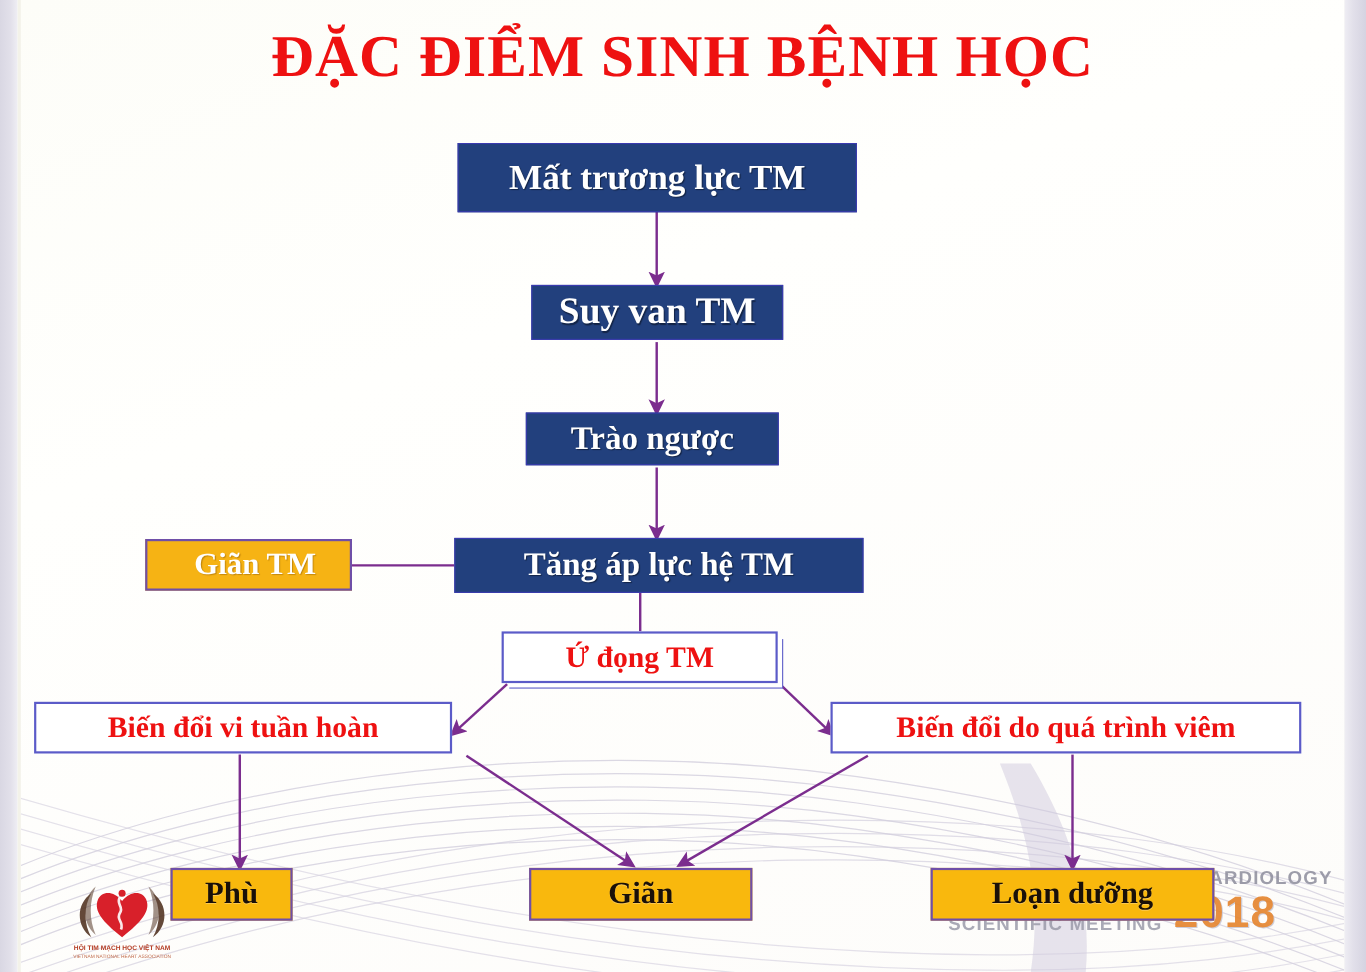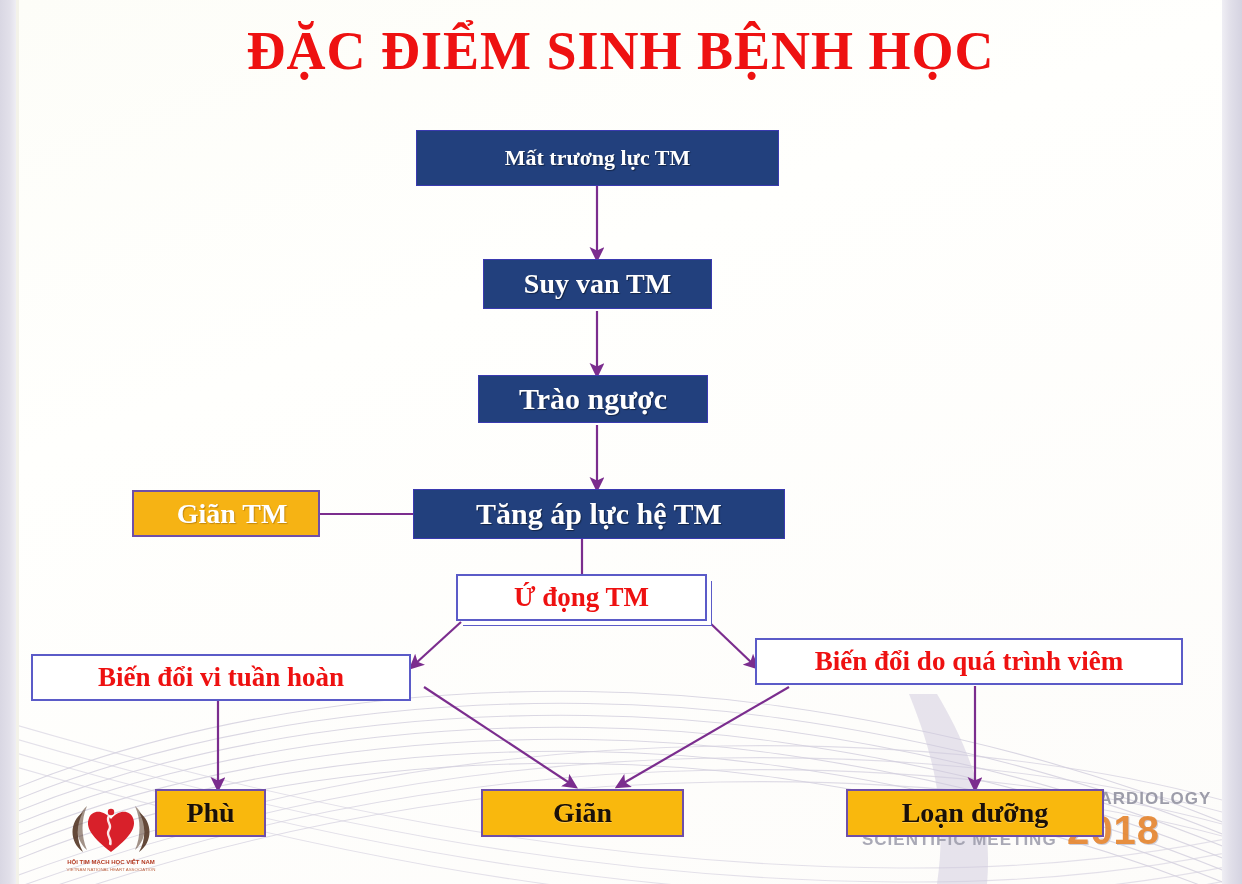--- a/index.html
+++ b/index.html
@@ -122,27 +122,27 @@
     border: 2px solid #5b5bc8;
   }
   .node-white-shadow {
     background: #ffffff;
     color: #ee1111;
     border: 2px solid #5b5bc8;
     box-shadow: 5px 5px 0 -1px #ffffff, 6px 6px 0 -1px #5b5bc8;
   }
 
   
-  #n-mat   { left: 397px; top: 130px; width: 363px; height: 56px; font-size: 22px; }
-  #n-suy   { left: 464px; top: 259px; width: 229px; height: 50px; font-size: 28px; }
+  #n-mat   { left: 397px; top: 130px; width: 363px; height: 63px; font-size: 32px; }
+  #n-suy   { left: 464px; top: 259px; width: 229px; height: 50px; font-size: 34px; }
   #n-trao  { left: 459px; top: 375px; width: 230px; height: 48px; font-size: 30px; }
   #n-tang  { left: 394px; top: 489px; width: 372px; height: 50px; font-size: 30px; }
   #n-gian  { left: 113px; top: 490px; width: 188px; height: 47px; font-size: 28px; }
   #n-udong { left: 437px; top: 574px; width: 251px; height: 47px; font-size: 27px; }
-  #n-vituan{ left: 12px;  top: 638px; width: 380px; height: 47px; font-size: 27px; margin-top: 16px; }
+  #n-vituan{ left: 12px;  top: 638px; width: 380px; height: 47px; font-size: 27px; }
   #n-viem  { left: 736px; top: 638px; width: 428px; height: 47px; font-size: 27px; }
   #n-phu   { left: 136px; top: 789px; width: 111px; height: 48px; font-size: 28px; }
   #n-loet  { left: 462px; top: 789px; width: 203px; height: 48px; font-size: 28px; }
   #n-loan  { left: 827px; top: 789px; width: 258px; height: 48px; font-size: 28px; }
 
   
   .watermark {
     position: absolute;
     z-index: 5;
     color: #9a9aa8;

